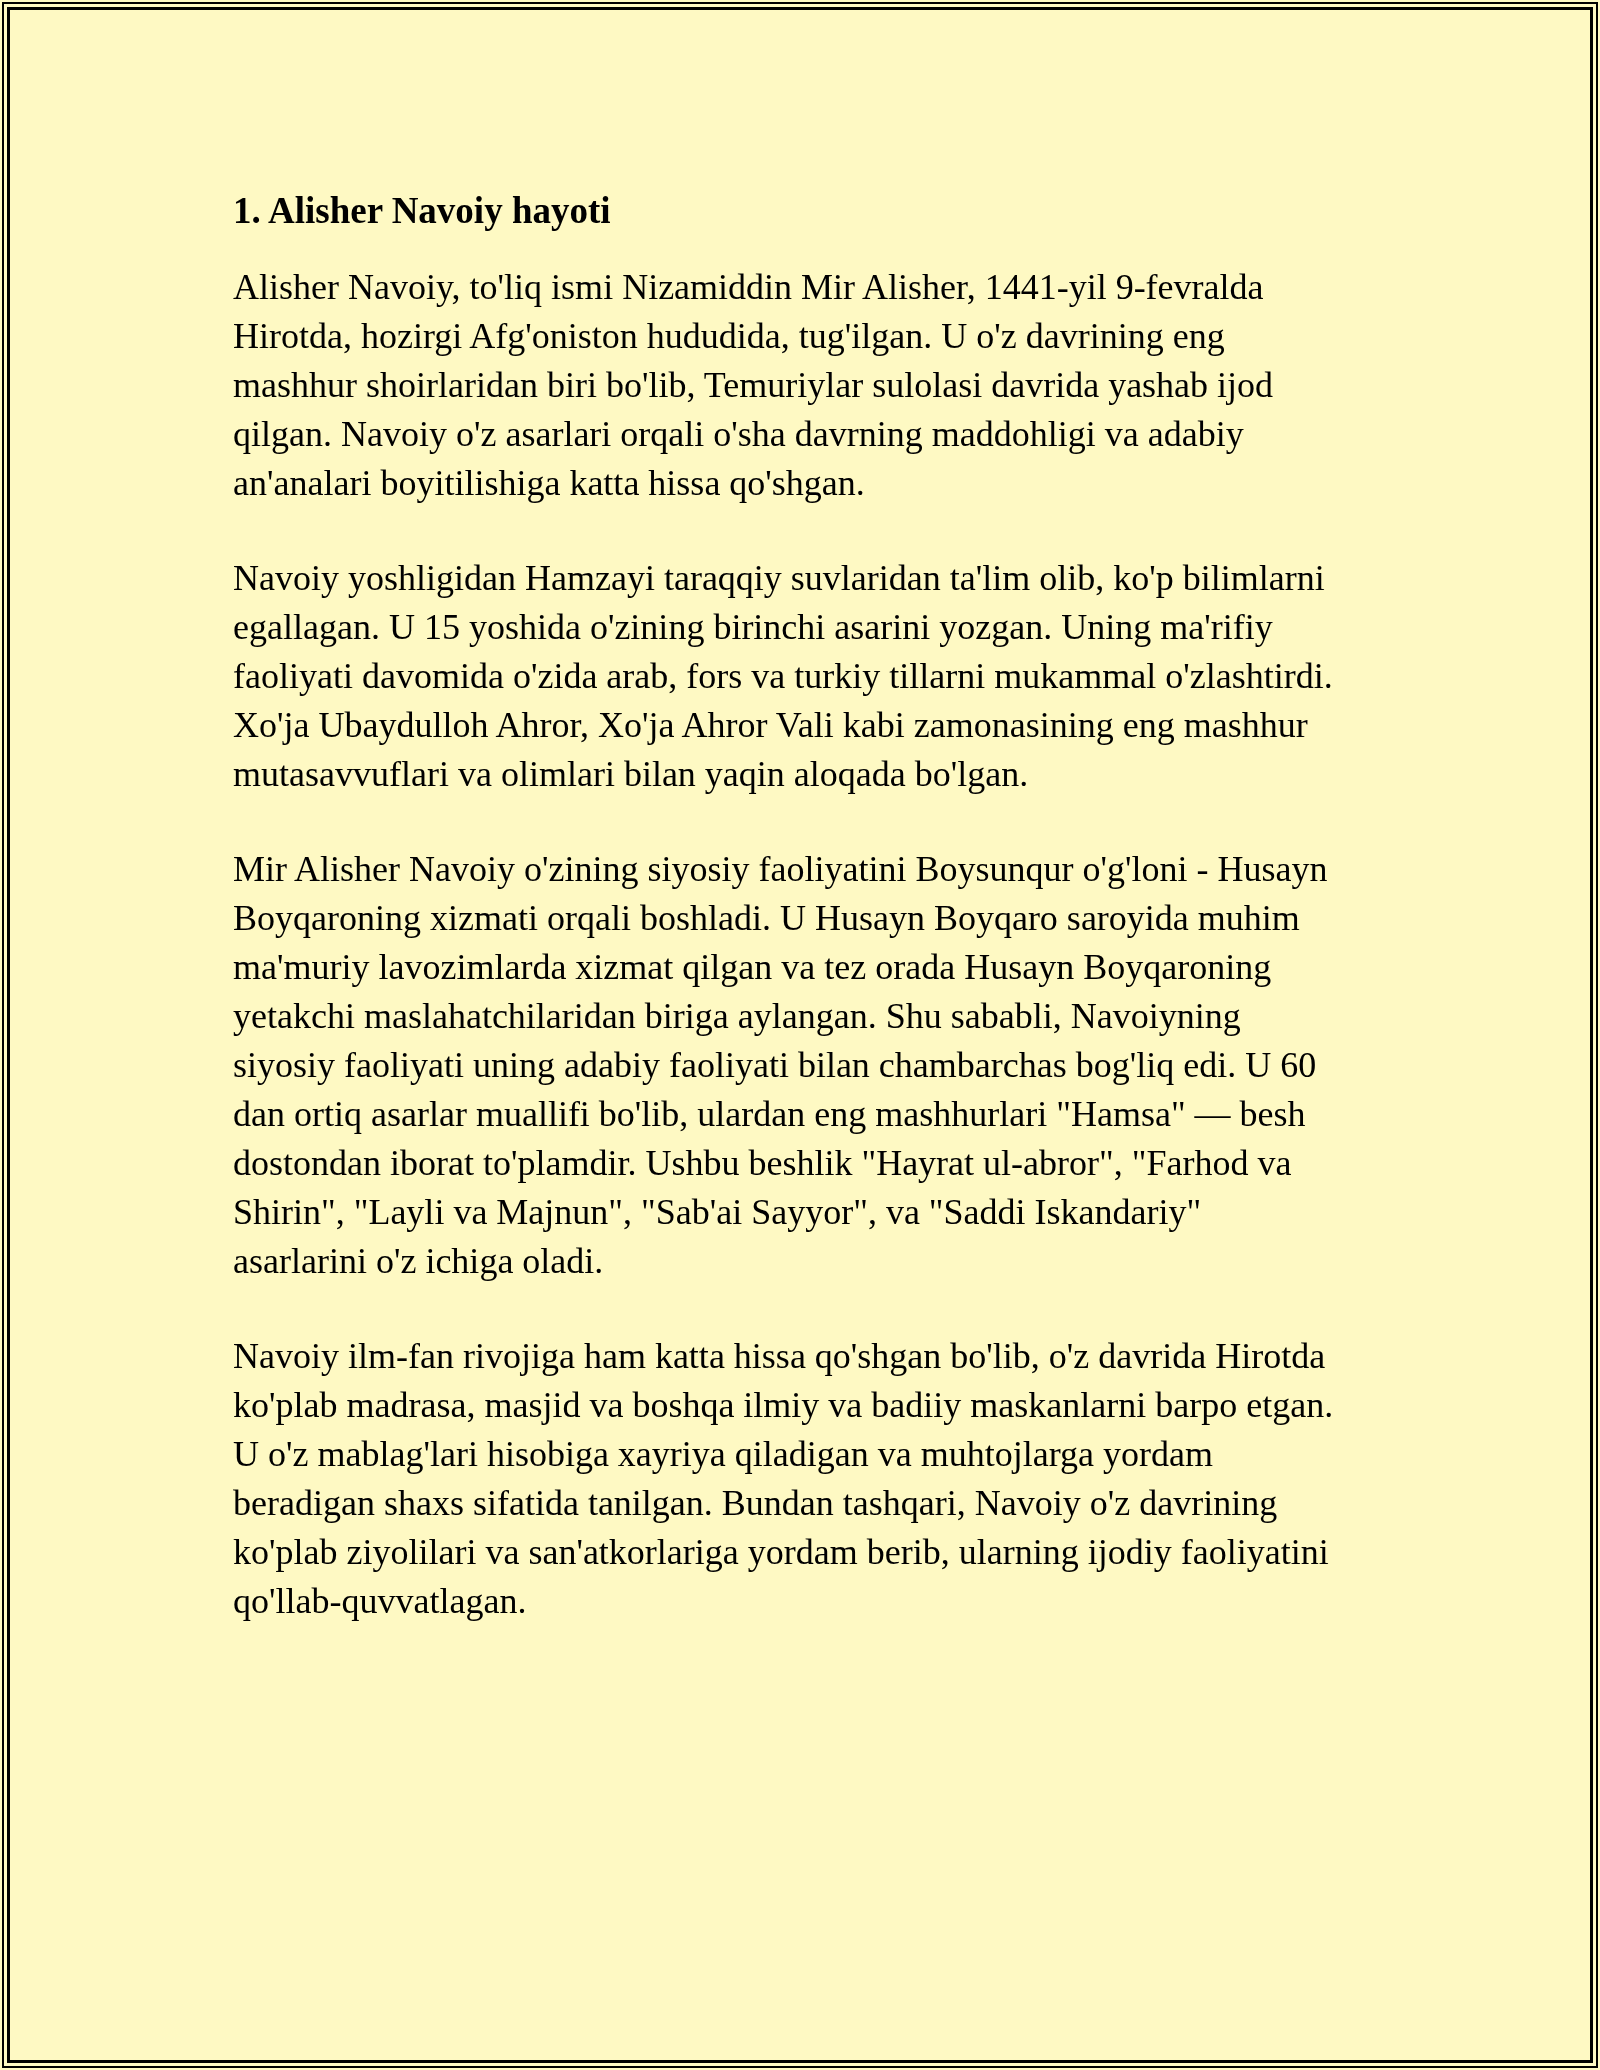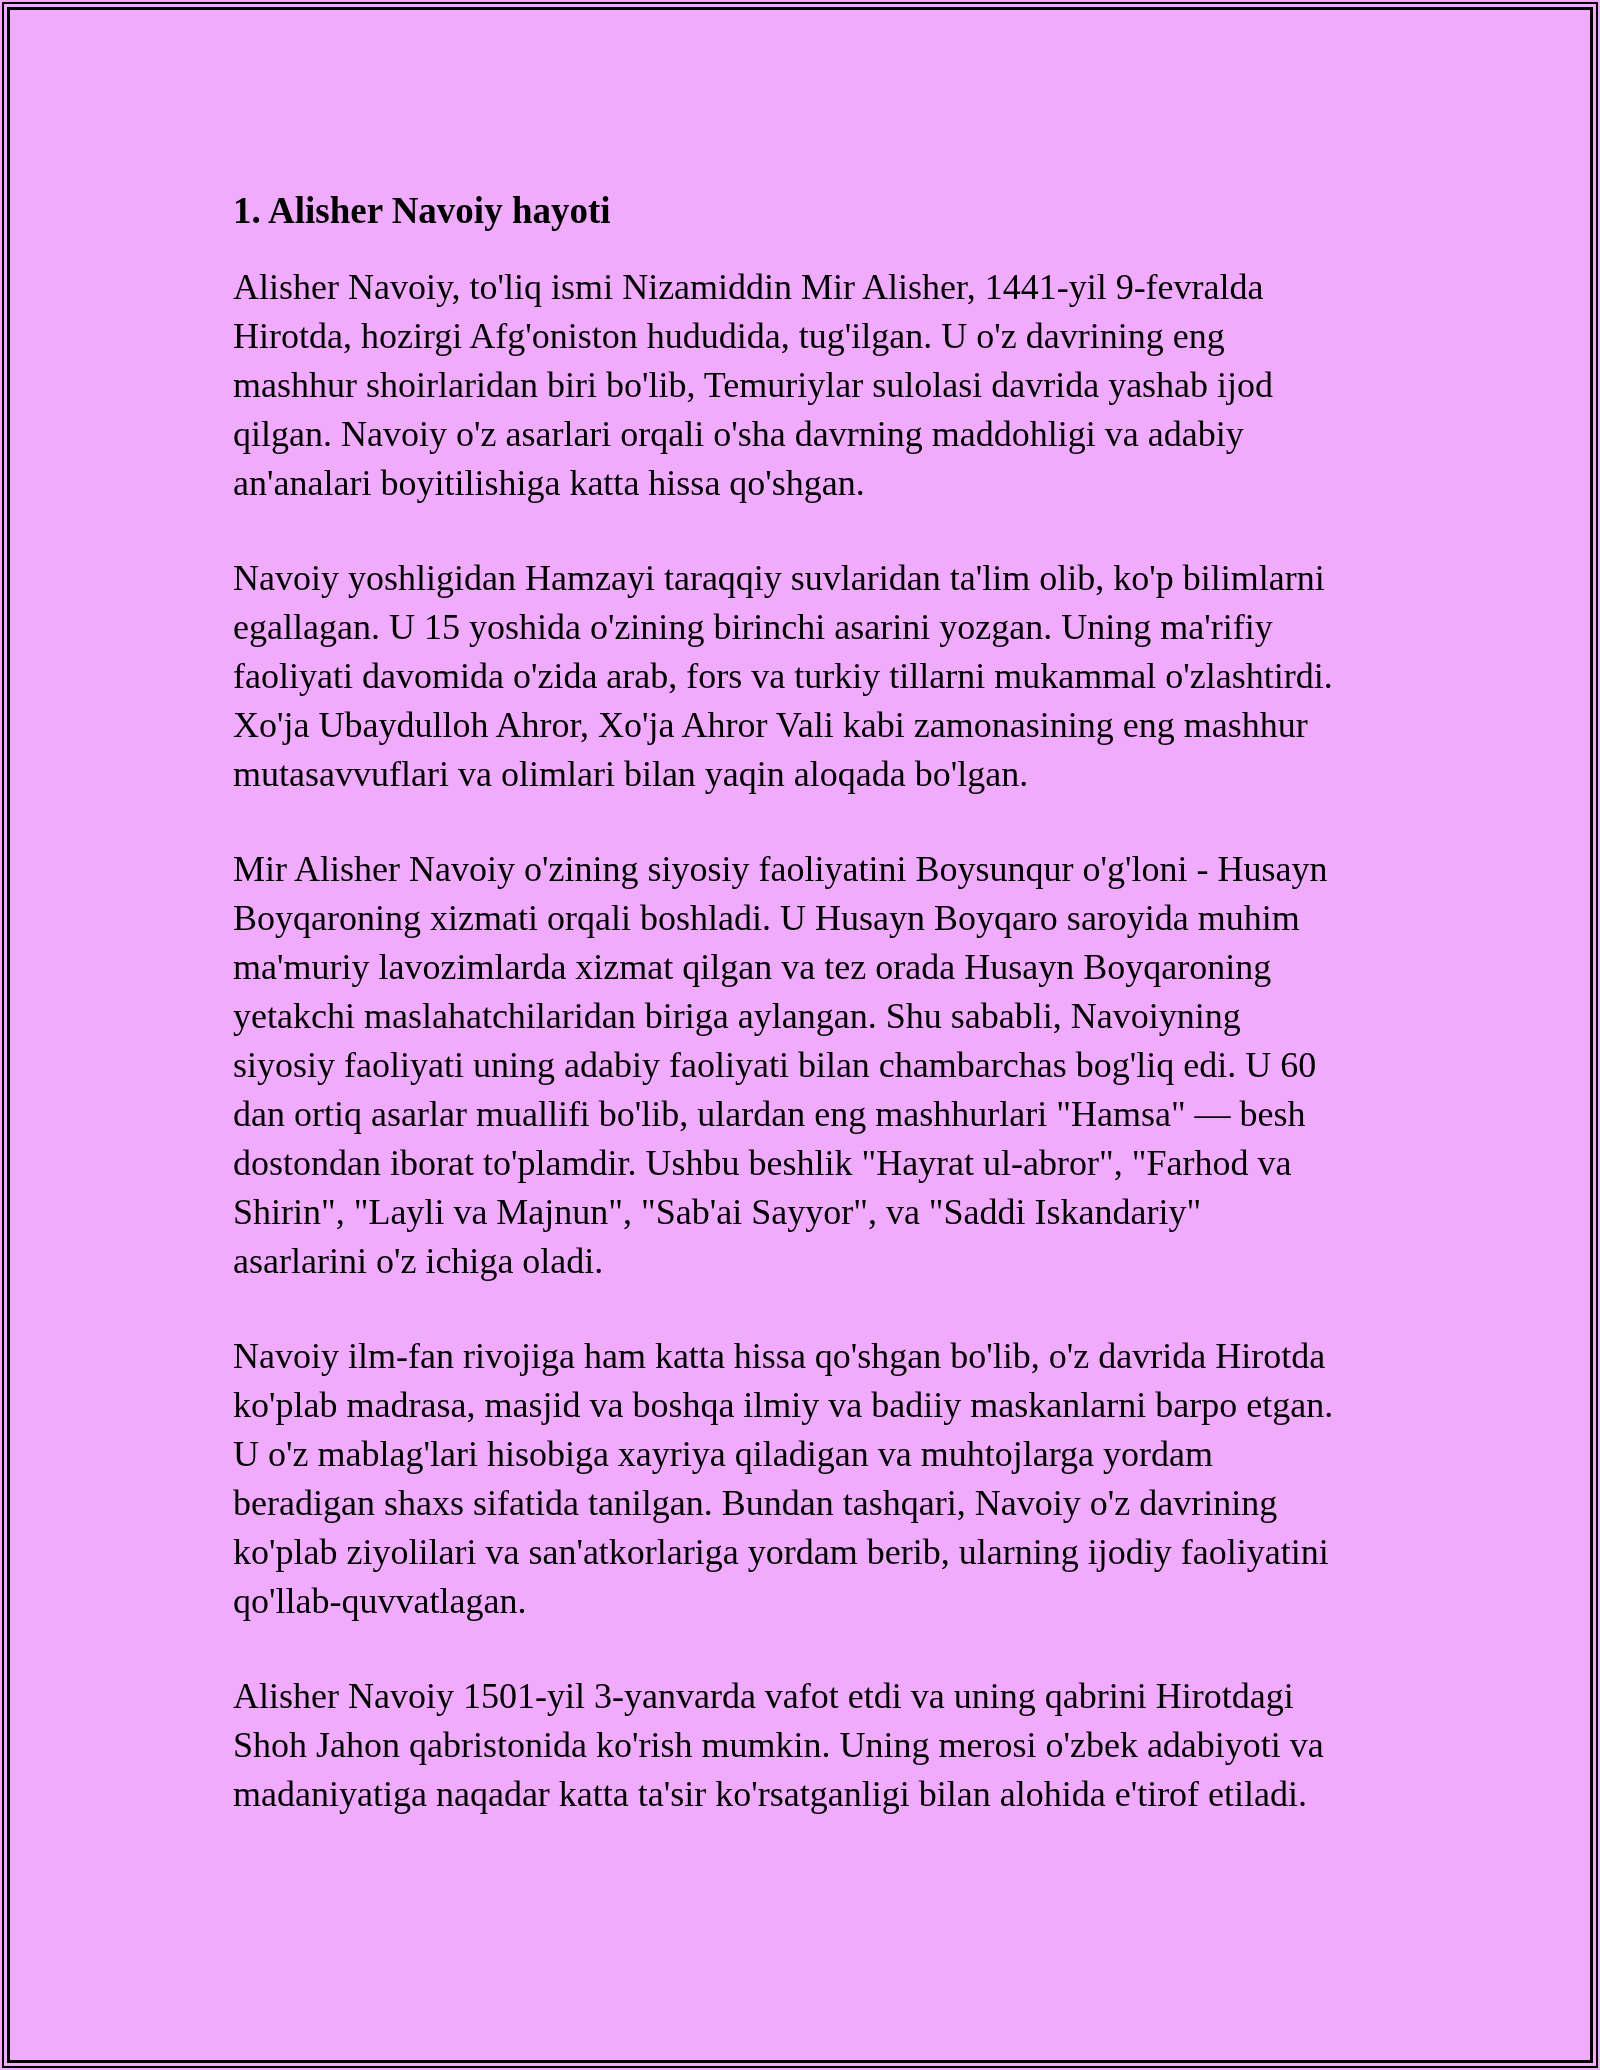--- a/index.html
+++ b/index.html
@@ -4,21 +4,21 @@
 <style>
   html, body {
     margin: 0;
     padding: 0;
     background: #ffffff;
   }
   .page {
     position: relative;
     width: 1600px;
     height: 2070px;
-    background: #f0abfc;
+    background: #fef9c3;
     box-sizing: border-box;
     padding: 2px;
     font-family: "Liberation Serif", "DejaVu Serif", serif;
     color: #000000;
   }
   .frame-outer {
     width: 100%;
     height: 100%;
     box-sizing: border-box;
     border: 2px solid #000000;
@@ -76,19 +76,16 @@
 dan ortiq asarlar muallifi bo'lib, ulardan eng mashhurlari "Hamsa" — besh
 dostondan iborat to'plamdir. Ushbu beshlik "Hayrat ul-abror", "Farhod va
 Shirin", "Layli va Majnun", "Sab'ai Sayyor", va "Saddi Iskandariy"
 asarlarini o'z ichiga oladi.</p>
         <p class="para">Navoiy ilm-fan rivojiga ham katta hissa qo'shgan bo'lib, o'z davrida Hirotda
 ko'plab madrasa, masjid va boshqa ilmiy va badiiy maskanlarni barpo etgan.
 U o'z mablag'lari hisobiga xayriya qiladigan va muhtojlarga yordam
 beradigan shaxs sifatida tanilgan. Bundan tashqari, Navoiy o'z davrining
 ko'plab ziyolilari va san'atkorlariga yordam berib, ularning ijodiy faoliyatini
 qo'llab-quvvatlagan.</p>
-        <p class="para">Alisher Navoiy 1501-yil 3-yanvarda vafot etdi va uning qabrini Hirotdagi
-Shoh Jahon qabristonida ko'rish mumkin. Uning merosi o'zbek adabiyoti va
-madaniyatiga naqadar katta ta'sir ko'rsatganligi bilan alohida e'tirof etiladi.</p>
       </div>
     </div>
   </div>
 </div>
 
 </body></html>

